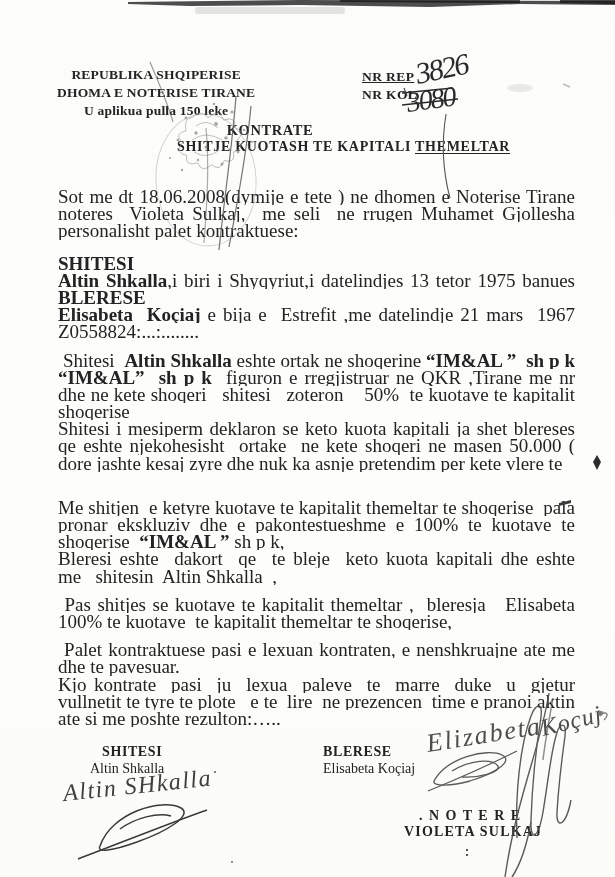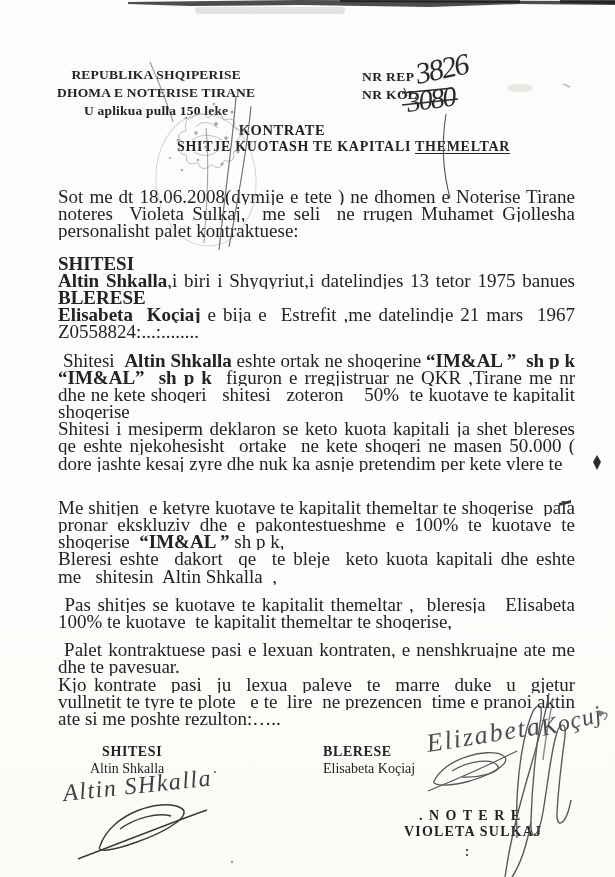--- a/index.html
+++ b/index.html
@@ -33,24 +33,24 @@
 <body>
 
 <div class="page">
 
   <div class="abs hdr" style="left:57px;top:66px;">
     <div>REPUBLIKA SHQIPERISE</div>
     <div>DHOMA E NOTERISE TIRANE</div>
     <div>U aplikua pulla 150 leke</div>
   </div>
 
-  <div class="abs nr" style="left:362px;top:69px;">NR  REP</div>
+  <div class="abs nr" style="left:362px;top:69px;text-decoration:underline;">NR  REP</div>
   <div class="abs nr" style="left:362px;top:87px;">NR KOL</div>
 
-  <div class="abs title1" style="left:16px;top:122px;width:532px;text-align:center;">KONTRATE</div>
+  <div class="abs title1" style="left:4px;top:122px;width:532px;text-align:center;">KONTRATE</div>
   <div class="abs title2" style="left:0;top:139px;width:615px;text-align:center;">
     <span>SHITJE KUOTASH TE KAPITALI </span><span class="u">THEMELTAR</span>
   </div>
 
   <div class="flow">
       <div class="para" style="margin-top: 0px;">
         <div class="line"><span>Sot me dt 18.06.2008(dymije e tete ) ne dhomen e Noterise Tirane dhe para meje</span></div>
         <div class="line"><span>noteres  Violeta Sulkaj,  me seli  ne rrugen Muhamet Gjollesha  ,Tirane u paraqiten</span></div>
         <div class="line left"><span>personalisht palet kontraktuese:</span></div>
       </div>

